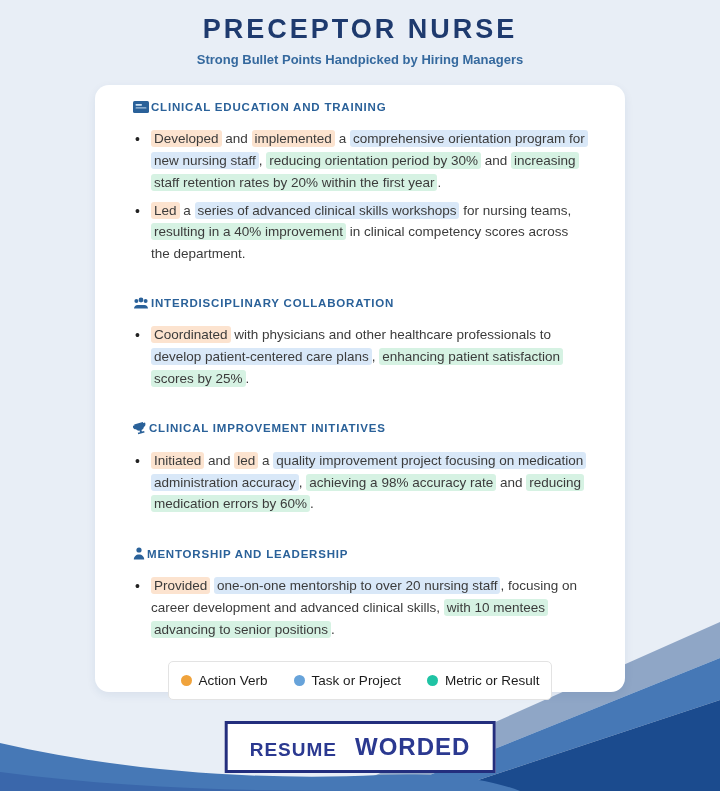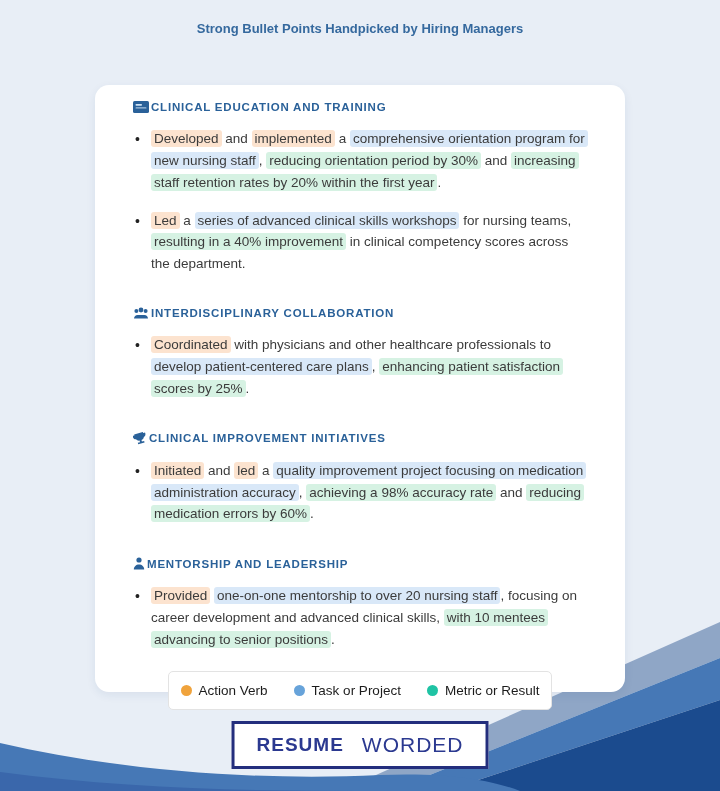--- a/index.html
+++ b/index.html
@@ -24,48 +24,49 @@
         background:var(--card-bg);border-radius:14px;box-shadow:0 3px 10px rgba(30,58,110,.08);
         padding:16px 38px 0 38px;}
 
   .section{margin-top:32px;}
   .section:first-child{margin-top:0;}
   .sec-head{display:flex;align-items:center;gap:2px;}
   .sec-icon{color:var(--section-heading);display:inline-flex;align-items:center;}
   .sec-title{font-size:11.5px;font-weight:bold;letter-spacing:.8px;color:var(--section-heading);}
   .bullets{list-style:none;margin-top:15px;}
   .bullet{position:relative;padding-left:18px;font-size:13.5px;line-height:1.62;
-          color:var(--body-text);margin-top:16px;}
+          color:var(--body-text);margin-top:6px;}
   .bullet:first-child{margin-top:12px;}
   .bullet::before{content:"\2022";position:absolute;left:2px;top:0;color:#222;font-size:14px;}
   .hl{padding:1px 3px;border-radius:3px;-webkit-box-decoration-break:clone;box-decoration-break:clone;}
   .hl-action{background:var(--highlight-action);}
   .hl-task{background:var(--highlight-task);}
   .hl-metric{background:var(--highlight-metric);}
 
   .legend{margin:20px auto 0 auto;width:max-content;display:flex;align-items:center;gap:26px;
           background:#fff;border:1px solid #e3e3e3;border-radius:5px;padding:11px 12px;}
   .legend-item{display:flex;align-items:center;gap:7px;}
   .legend-dot{width:11px;height:11px;border-radius:50%;display:inline-block;}
   .legend-label{font-size:13.5px;font-weight:500;color:#1c1c1c;}
 
   .footer-logo{position:absolute;top:721px;left:50%;transform:translateX(-50%);z-index:4;
                background:#fff;border:3px solid var(--logo-border);padding:9px 22px;
-               display:flex;gap:18px;align-items:center;}
+               display:flex;gap:18px;align-items:flex-end;}
   .brand-bold{font-size:19px;font-weight:800;letter-spacing:1px;color:var(--logo-navy);}
-  .brand-regular{font-size:21px;font-weight:400;letter-spacing:1px;color:var(--logo-navy);}
+  .brand-regular{font-size:24px;font-weight:700;letter-spacing:1px;color:var(--logo-navy);}
 
   .waves{position:absolute;left:0;bottom:0;width:720px;height:200px;z-index:1;display:block;}
 </style>
 </head>
 <body>
 
 <div class="page">
 
   <div class="header">
+    <div class="title">PRECEPTOR NURSE</div>
     <div class="subtitle">Strong Bullet Points Handpicked by Hiring Managers</div>
   </div>
 
   <div class="card">
     <div id="sections">
         <section class="section">
           <div class="sec-head">
             <span class="sec-icon">
               <svg width="16" height="12" viewBox="0 0 16 12">
                 <rect x="0" y="0" width="16" height="12" rx="1.6" fill="currentColor"></rect>

